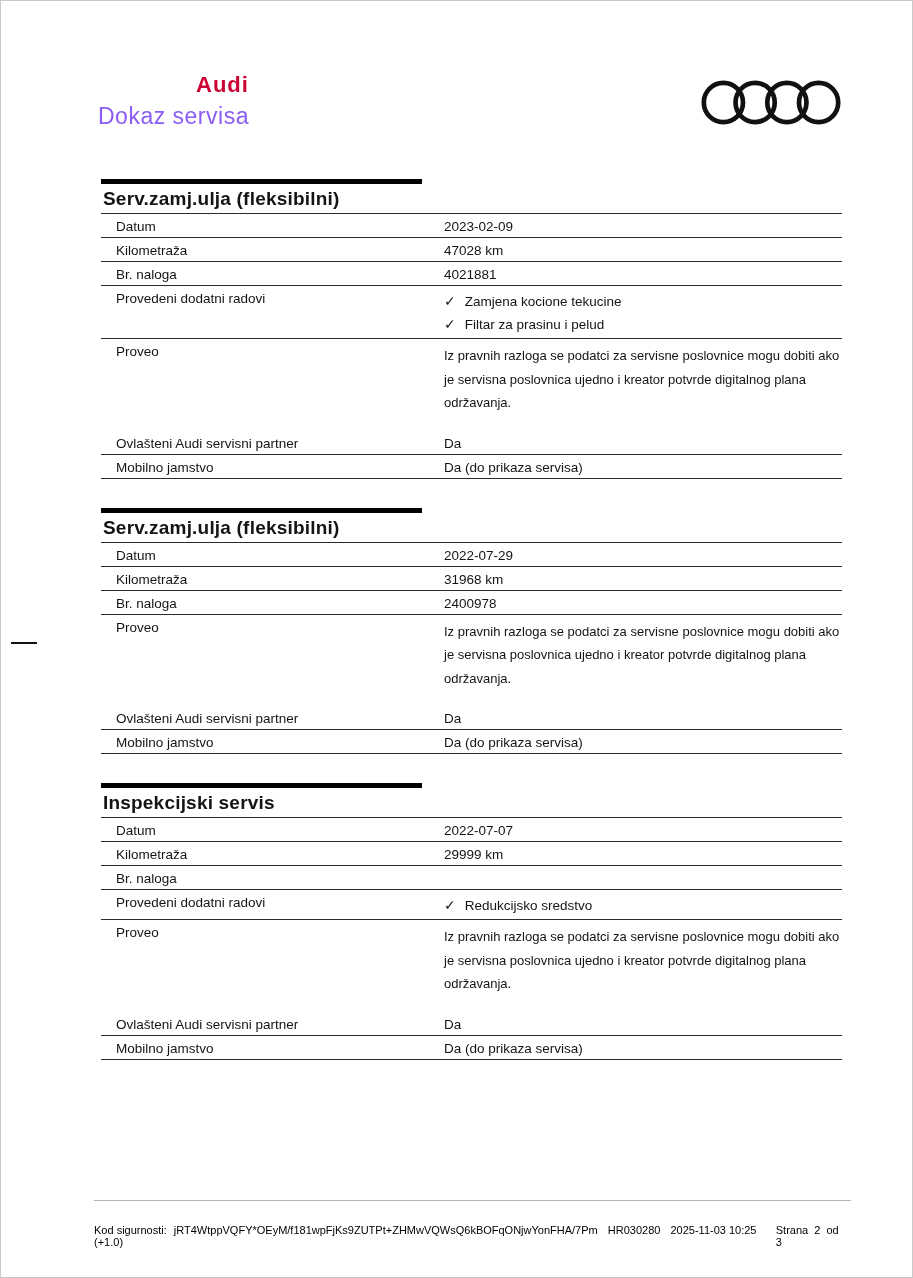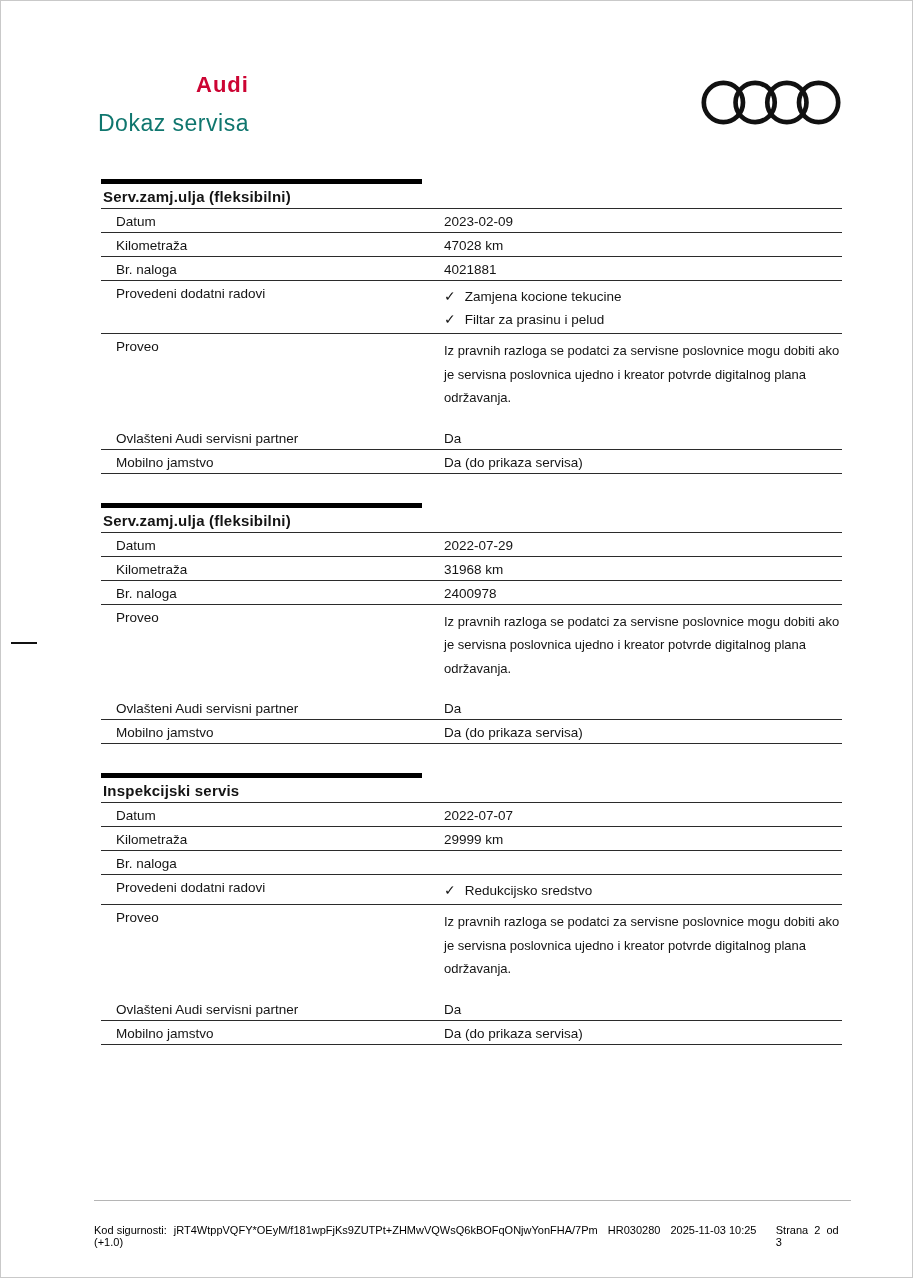--- a/index.html
+++ b/index.html
@@ -17,32 +17,32 @@
   .header { position:absolute; top:71px; left:97px; }
   .brand {
     color:#cc0433;
     font-size:22px;
     font-weight:bold;
     letter-spacing:1px;
     text-align:right;
   }
   .doc-title {
     font-size:23px;
-    margin-top:12px;
-    color:#0f766e;
+    margin-top:5px;
+    color:#8b5cf6;
     letter-spacing:0.5px;
   }
   .rings { position:absolute; top:76px; left:700px; }
 
   
   .content { position:absolute; top:178px; left:100px; width:741px; }
   .section { margin-bottom:29px; }
   .section-bar { width:321px; height:5px; background:#000; }
   .section-title {
-    font-size:15px; font-weight:bold;
+    font-size:19px; font-weight:bold;
     padding:4px 0 3px 2px;
     border-bottom:1px solid #2b2b2b;
     letter-spacing:0.2px;
   }
   .row { display:flex; border-bottom:1px solid #2b2b2b; }
   .row.no-border { border-bottom:none; }
   .row-label {
     width:343px; flex:0 0 343px;
     padding:5px 0 3px 15px;
     font-size:13.5px; line-height:15px;

